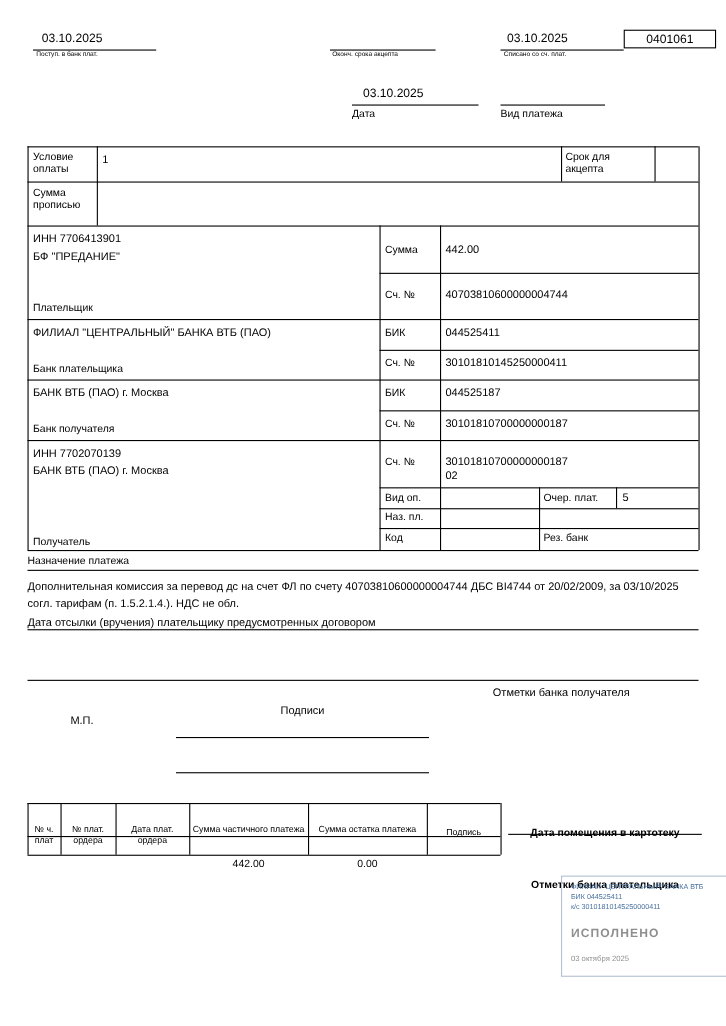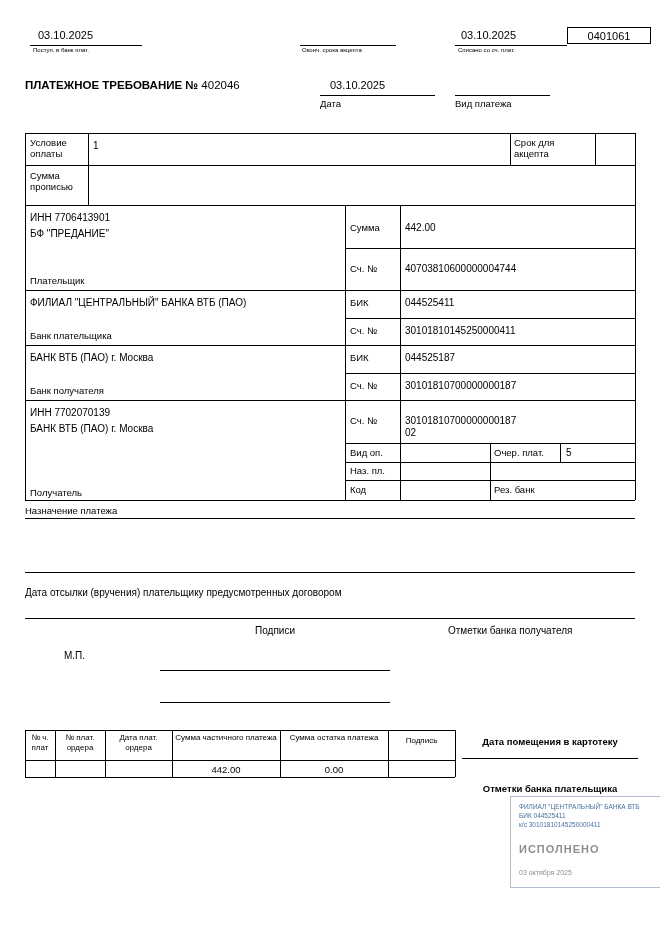--- a/index.html
+++ b/index.html
@@ -3,21 +3,21 @@
 <meta charset="utf-8">
 <style>
   * { margin:0; padding:0; box-sizing:border-box; }
   html,body { background:#ffffff; }
   body { font-family:"Liberation Sans", sans-serif; color:#000; }
   .page { position:relative; width:660px; height:933px; background:#fff; overflow:hidden; }
   .txt { position:absolute; font-size:10px; line-height:1.2; }
   .lbl { font-size:9.5px; }
   .tiny { font-size:6px; }
   .b { font-weight:bold; }
-  .ctr { text-align:center; }
+  .ctr { text-align:center;margin-top:16px; }
   .hl { position:absolute; height:0; border-top:1px solid #000; }
   .vl { position:absolute; width:0; border-left:1px solid #000; }
   .codebox { position:absolute; border:1px solid #000; display:flex; align-items:center; justify-content:center; font-size:11px; }
   .stamp { position:absolute; border:1px solid #b3c0cf; padding:6px 8px;margin-left:45px; }
   .stamp .bank { font-size:6.5px; line-height:1.35; }
   .stamp .status { font-weight:bold; font-size:11px; letter-spacing:1px; margin-top:14px; }
   .stamp .sdate { font-size:7px; margin-top:14px; }
 </style>
 </head>
 <body>
@@ -32,24 +32,20 @@
   <div class="txt tiny" style="left:302px;top:47px">Оконч. срока акцепта</div>
 
   <div class="txt" style="left:461px;top:29px;font-size:11px">03.10.2025</div>
   <div class="hl" style="left:455px;top:45px;width:112px"></div>
   <div class="txt tiny" style="left:458px;top:47px">Списано со сч. плат.</div>
 
   <div class="codebox" style="left:567px;top:27px;width:84px;height:17px">
     <span>0401061</span>
   </div>
 
-  <div class="txt" style="left:25px;top:79px;font-size:11.5px">
-    <span class="b">ПЛАТЕЖНОЕ ТРЕБОВАНИЕ №</span>
-    <span>402046</span>
-  </div>
   <div class="txt" style="left:330px;top:79px;font-size:11px">03.10.2025</div>
   <div class="hl" style="left:320px;top:95px;width:115px"></div>
   <div class="txt lbl" style="left:320px;top:98px;width:115px;">Дата</div>
   <div class="hl" style="left:455px;top:95px;width:95px"></div>
   <div class="txt lbl" style="left:455px;top:98px;width:95px;text-align:left">Вид платежа</div>
 
   <div class="hl" style="left:25px;top:133px;width:610px"></div>
   <div class="hl" style="left:25px;top:165px;width:610px"></div>
   <div class="hl" style="left:25px;top:205px;width:610px"></div>
   <div class="hl" style="left:25px;top:290px;width:610px"></div>
@@ -111,23 +107,24 @@
   <div class="txt lbl" style="left:350px;top:447px">Вид оп.</div>
   <div class="txt" style="left:405px;top:427px">02</div>
   <div class="txt lbl" style="left:494px;top:447px">Очер. плат.</div>
   <div class="txt" style="left:566px;top:447px">5</div>
   <div class="txt lbl" style="left:350px;top:465px">Наз. пл.</div>
   <div class="txt lbl" style="left:350px;top:484px">Код</div>
   <div class="txt lbl" style="left:494px;top:484px">Рез. банк</div>
 
   <div class="txt lbl" style="left:25px;top:505px">Назначение платежа</div>
   <div class="hl" style="left:25px;top:518px;width:610px"></div>
+  <div class="txt" style="left:25px;top:526px;width:602px;line-height:1.6">Дополнительная комиссия за перевод дс на счет ФЛ по счету 40703810600000004744 ДБС BI4744 от 20/02/2009, за 03/10/2025 согл. тарифам (п. 1.5.2.1.4.). НДС не обл.</div>
   <div class="hl" style="left:25px;top:572px;width:610px"></div>
 
-  <div class="txt" style="left:25px;top:587px">Дата отсылки (вручения) плательщику предусмотренных договором</div>
+  <div class="txt" style="left:25px;top:561px">Дата отсылки (вручения) плательщику предусмотренных договором</div>
   <div class="hl" style="left:25px;top:618px;width:610px"></div>
 
   <div class="txt ctr" style="left:160px;top:625px;width:230px">Подписи</div>
   <div class="txt" style="left:448px;top:625px">Отметки банка получателя</div>
   <div class="txt" style="left:64px;top:650px">М.П.</div>
   <div class="hl" style="left:160px;top:670px;width:230px"></div>
   <div class="hl" style="left:160px;top:702px;width:230px"></div>
 
   <div class="hl" style="left:25px;top:730px;width:430px"></div>
   <div class="hl" style="left:25px;top:760px;width:430px"></div>

